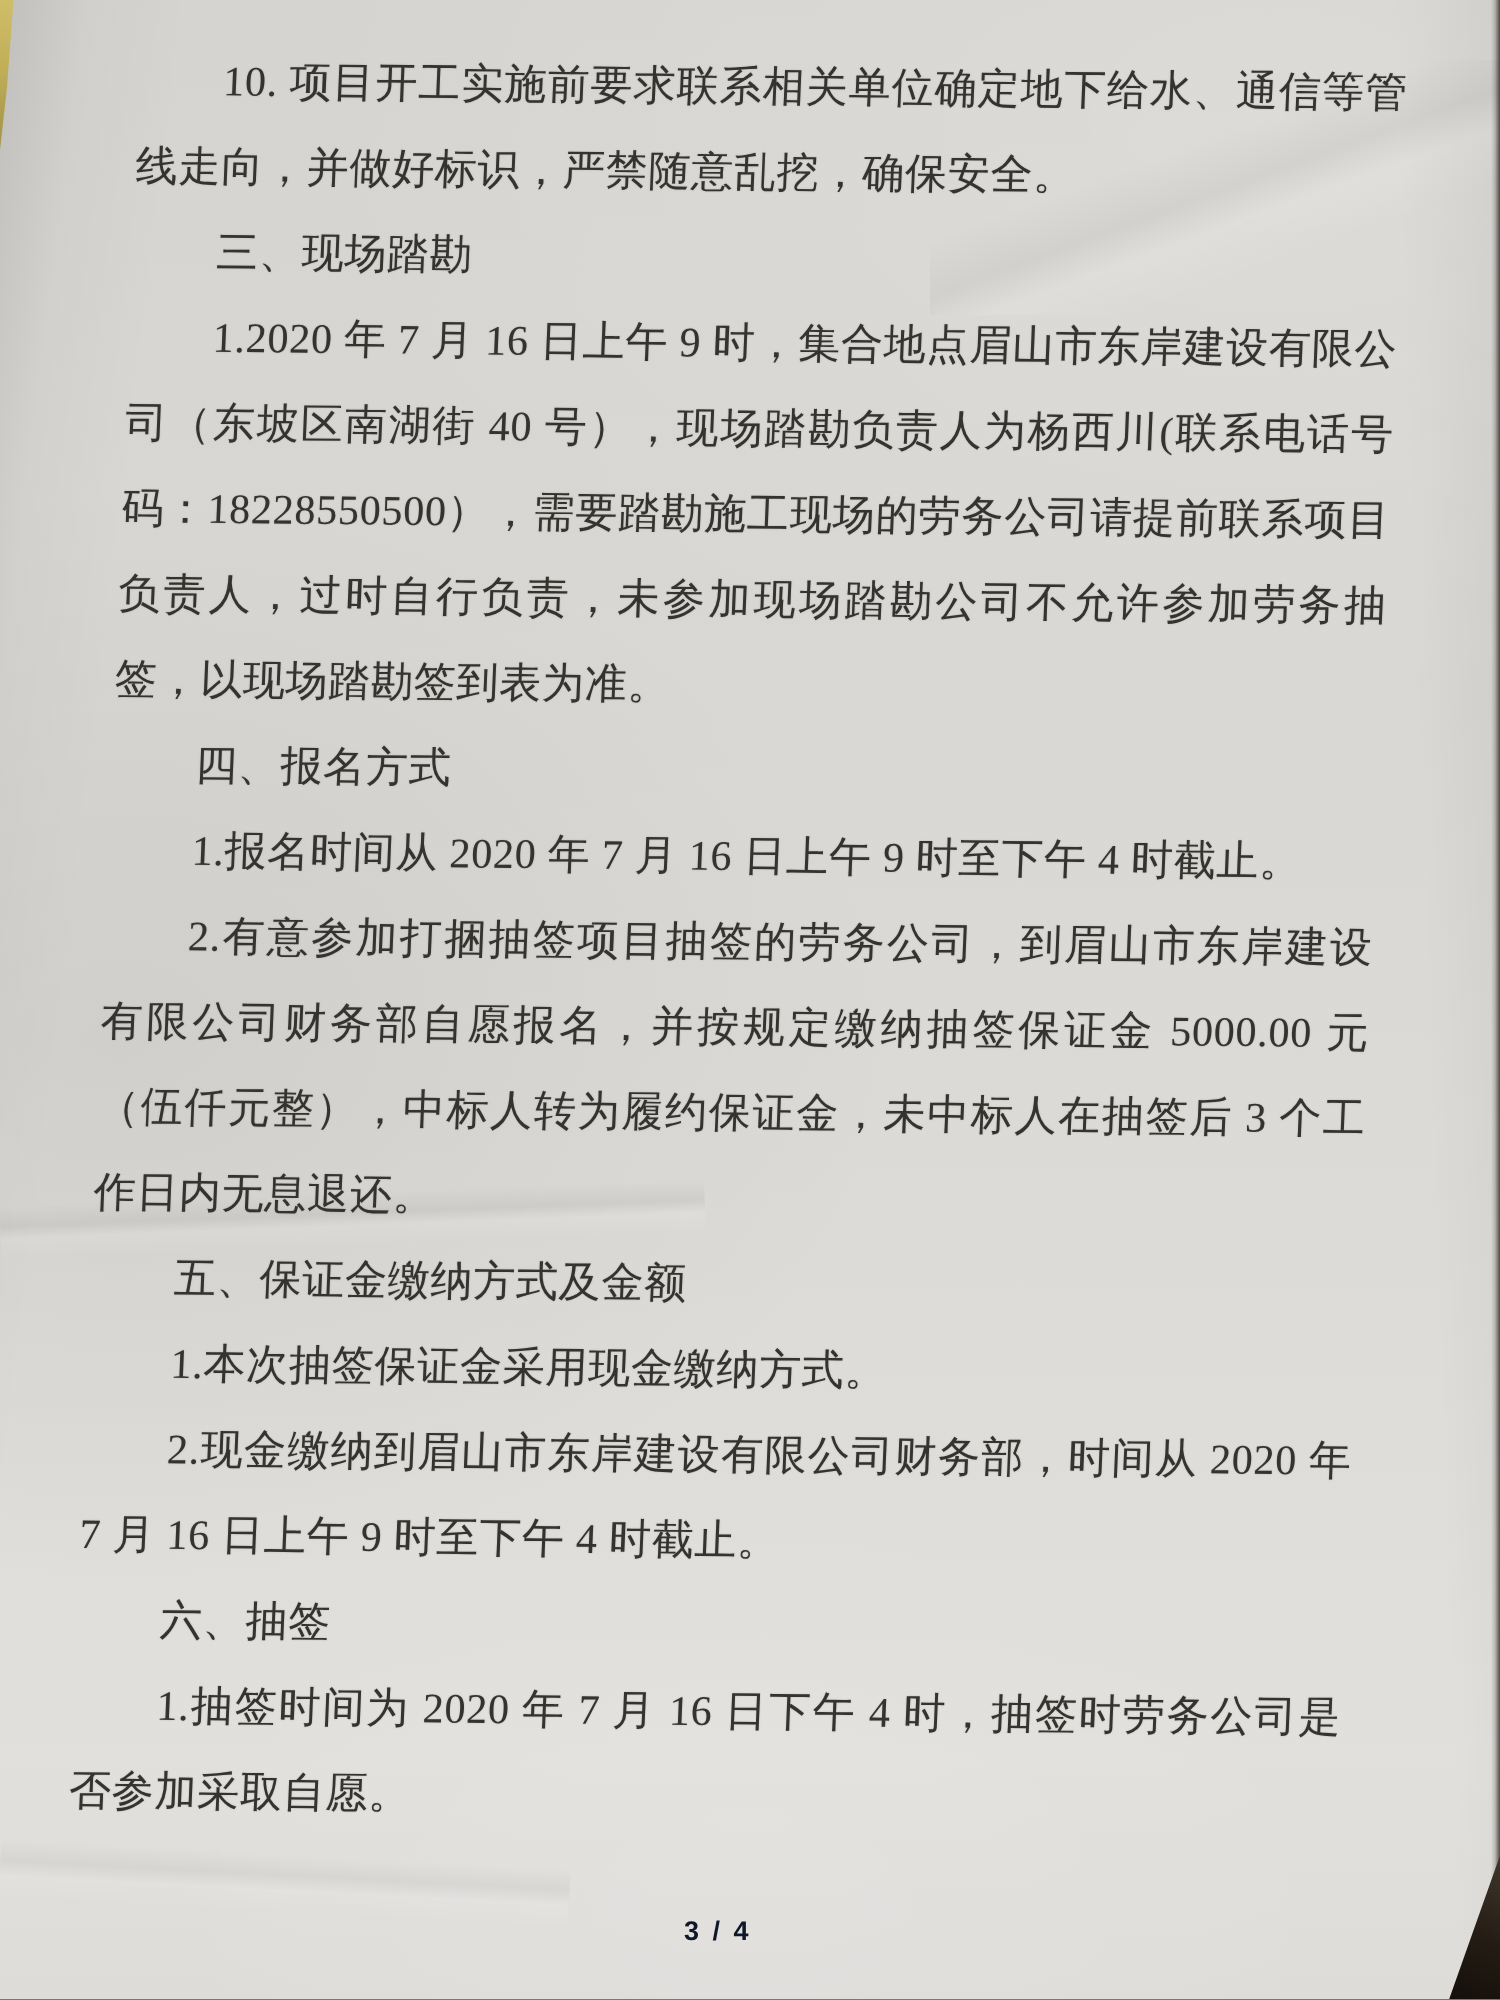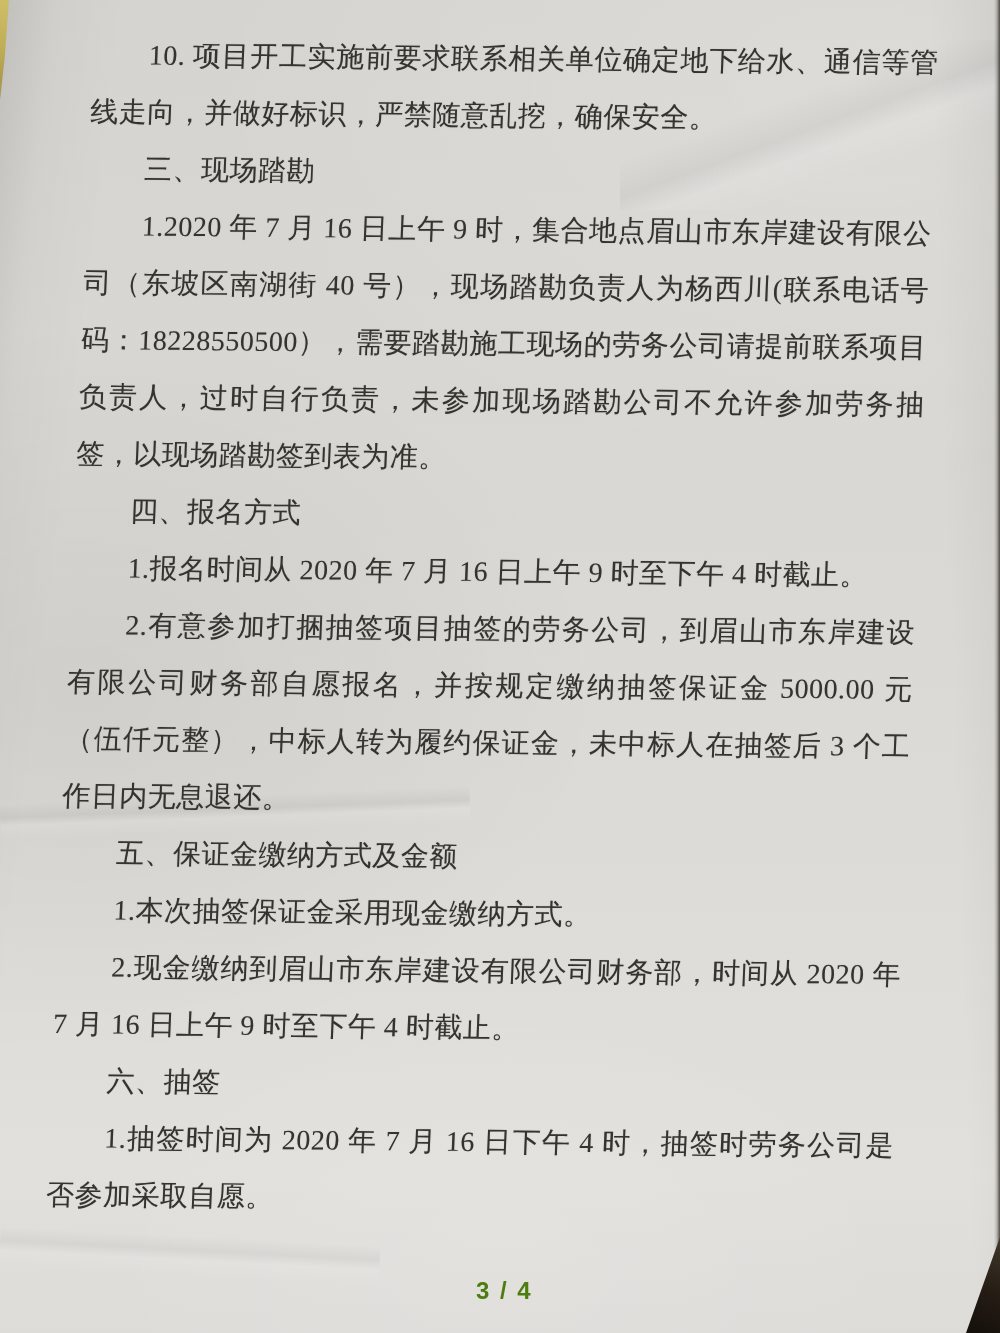--- a/index.html
+++ b/index.html
@@ -81,27 +81,27 @@
     color: var(--ink, #35332f);
     text-align: justify;
     text-shadow: 0 0 1px rgba(70,68,64,0.35);
   }
   .doc-text p {
     margin: 0;
     text-indent: 2em;
   }
   .page-number {
     position: absolute;
-    left: 476px;
+    left: 456px;
     top: 1277px;
     font-family: "Liberation Sans", "DejaVu Sans", sans-serif;
-    font-size: 24px;
+    font-size: 18px;
     font-weight: bold;
     letter-spacing: 2px;
-    color: #4d7c0f;
+    color: #0f172a;
   }
 </style>
 </head>
 <body>
 
 <div class="photo">
   <div class="paper-texture"></div>
   <div class="crease-top-right"></div>
   <div class="crease-mid-left"></div>
   <div class="crease-bottom-left"></div>

